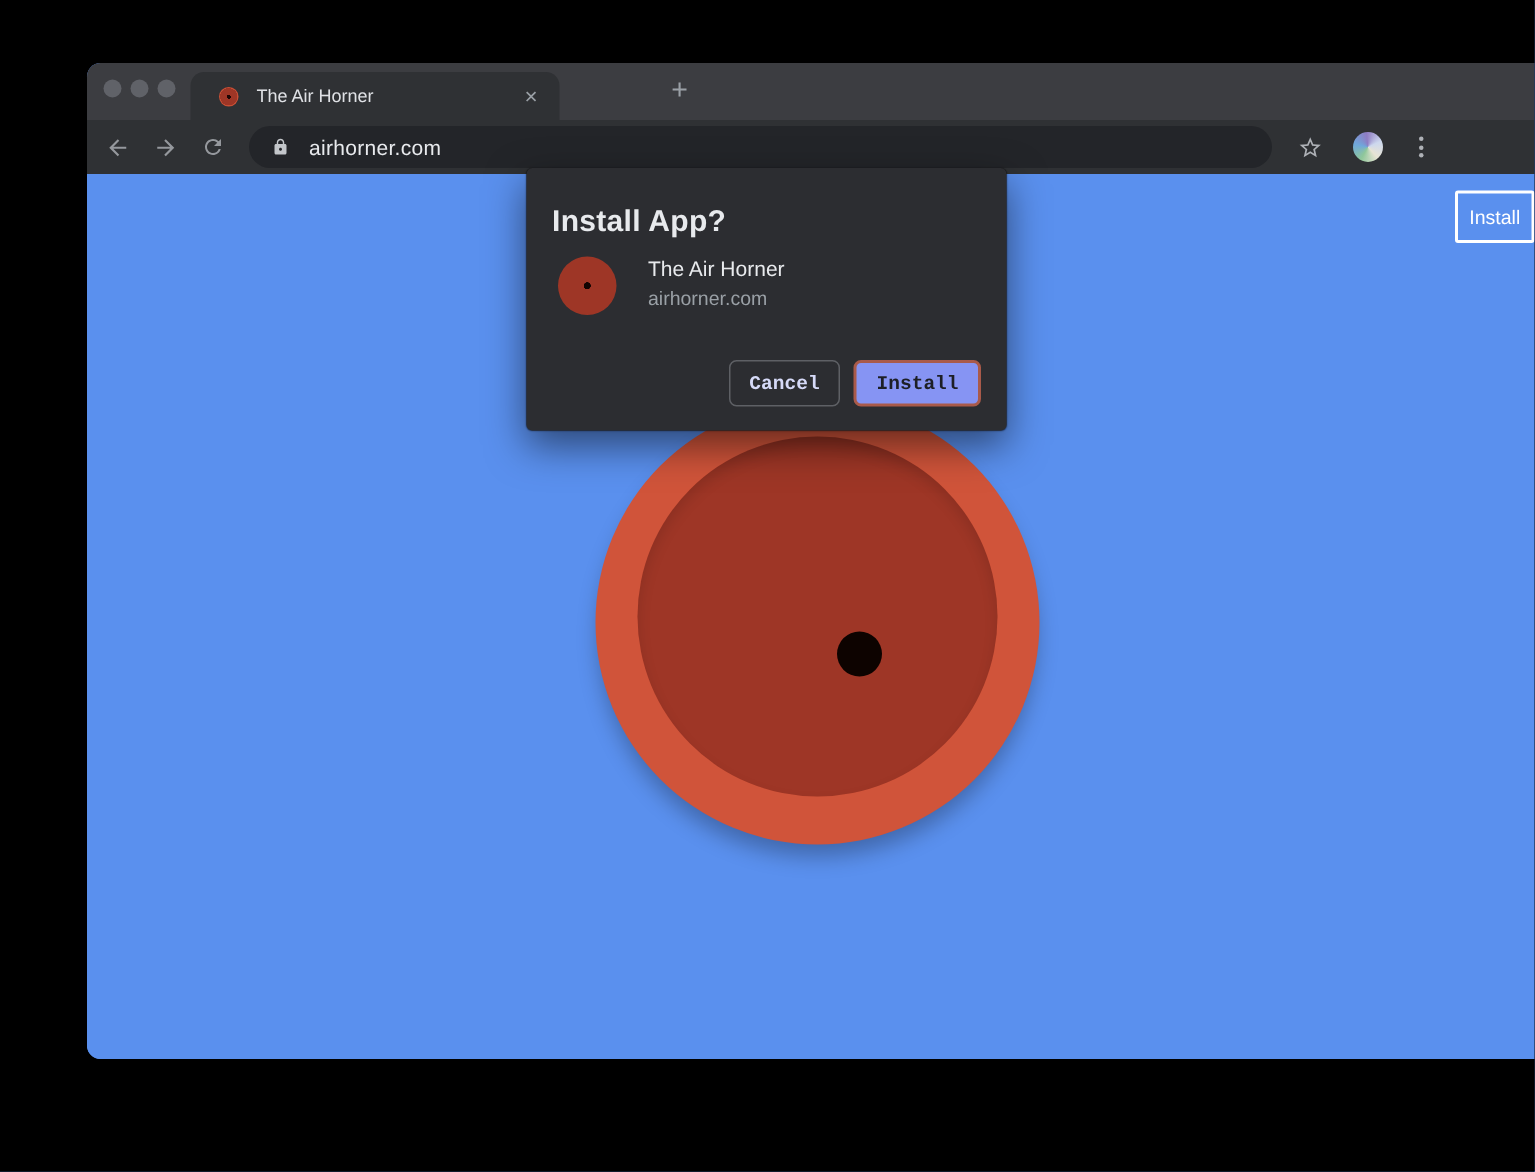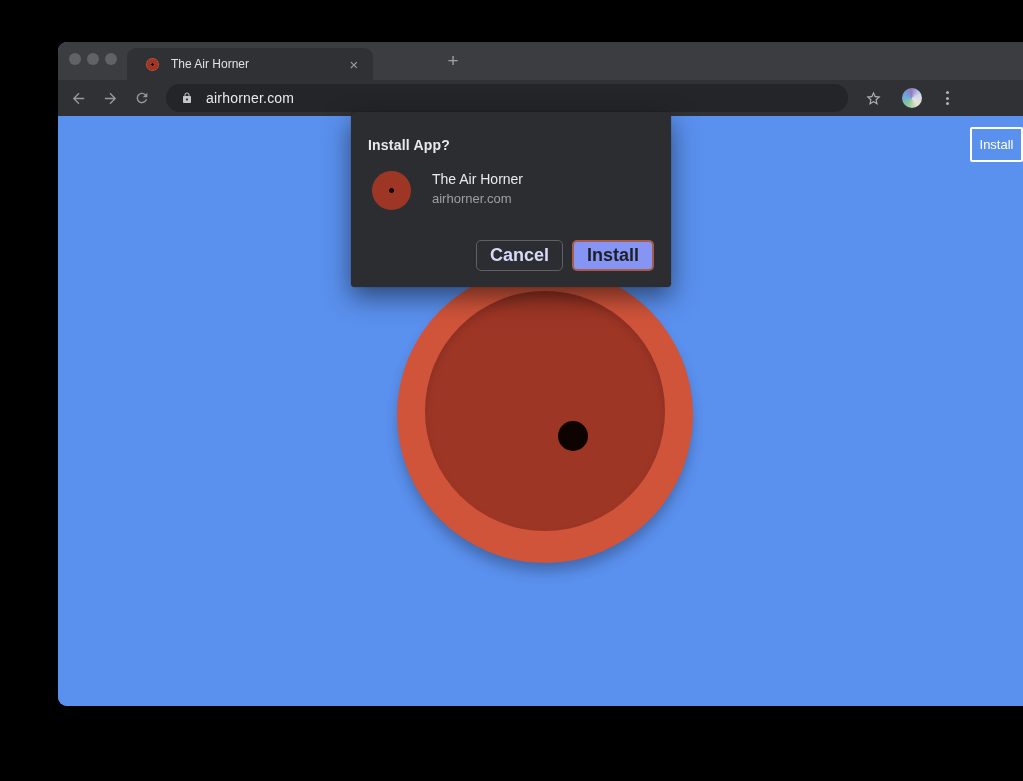--- a/index.html
+++ b/index.html
@@ -83,33 +83,33 @@
     background:var(--horn-dot,#0d0300);
   }
 
   
   .dialog {
     position:absolute; left:293px; top:70px; width:320px; height:175px;
     background:var(--dialog-bg,#2c2d31); border-radius:4px;
     box-shadow:0 10px 26px rgba(0,0,0,.5), 0 0 1px rgba(0,0,0,.6); z-index:10;
   }
   .dialog-title {
-    position:absolute; left:17px; top:25px; font-size:14px; font-weight:600;
+    position:absolute; left:17px; top:25px; font-size:20px; font-weight:600;
     color:var(--text-primary,#e8eaed); letter-spacing:.2px;
   }
   .app-icon {
     position:absolute; left:21px; top:59px; width:39px; height:39px; border-radius:50%;
     background:radial-gradient(circle, #120402 0 8%, #9e3626 9% 74%, #cb4f35 75% 100%);
   }
   .app-text { position:absolute; left:81px; top:59px; }
   .app-name { font-size:14px; font-weight:500; color:var(--text-primary,#e8eaed); }
   .app-domain { margin-top:4px; font-size:13px; color:var(--text-secondary,#9aa0a6); }
   .dialog-buttons { position:absolute; right:17px; bottom:16px; display:flex; gap:9px; }
-  .btn { height:31px; border-radius:5px; font-size:18px; font-weight:600;
-         font-family:Liberation Sans, sans-serif; display:flex; align-items:center; justify-content:center; cursor:pointer;text-align:center; }
+  .btn { height:31px; border-radius:5px; font-size:13px; font-weight:600;
+         font-family:Liberation Mono, monospace; display:flex; align-items:center; justify-content:center; cursor:pointer;text-align:center; }
   .btn-cancel {
     min-width:71px; padding:0 13px; background:transparent;
     border:1px solid #5e6065; color:var(--cancel-text,#d6daf8);
   }
   .btn-install {
     min-width:71px; padding:0 13px; background:var(--install-bg,#8694f3);
     border:2px solid var(--install-ring,#a95a4a); color:#1d1f26;
   }
 </style>
 </head>

